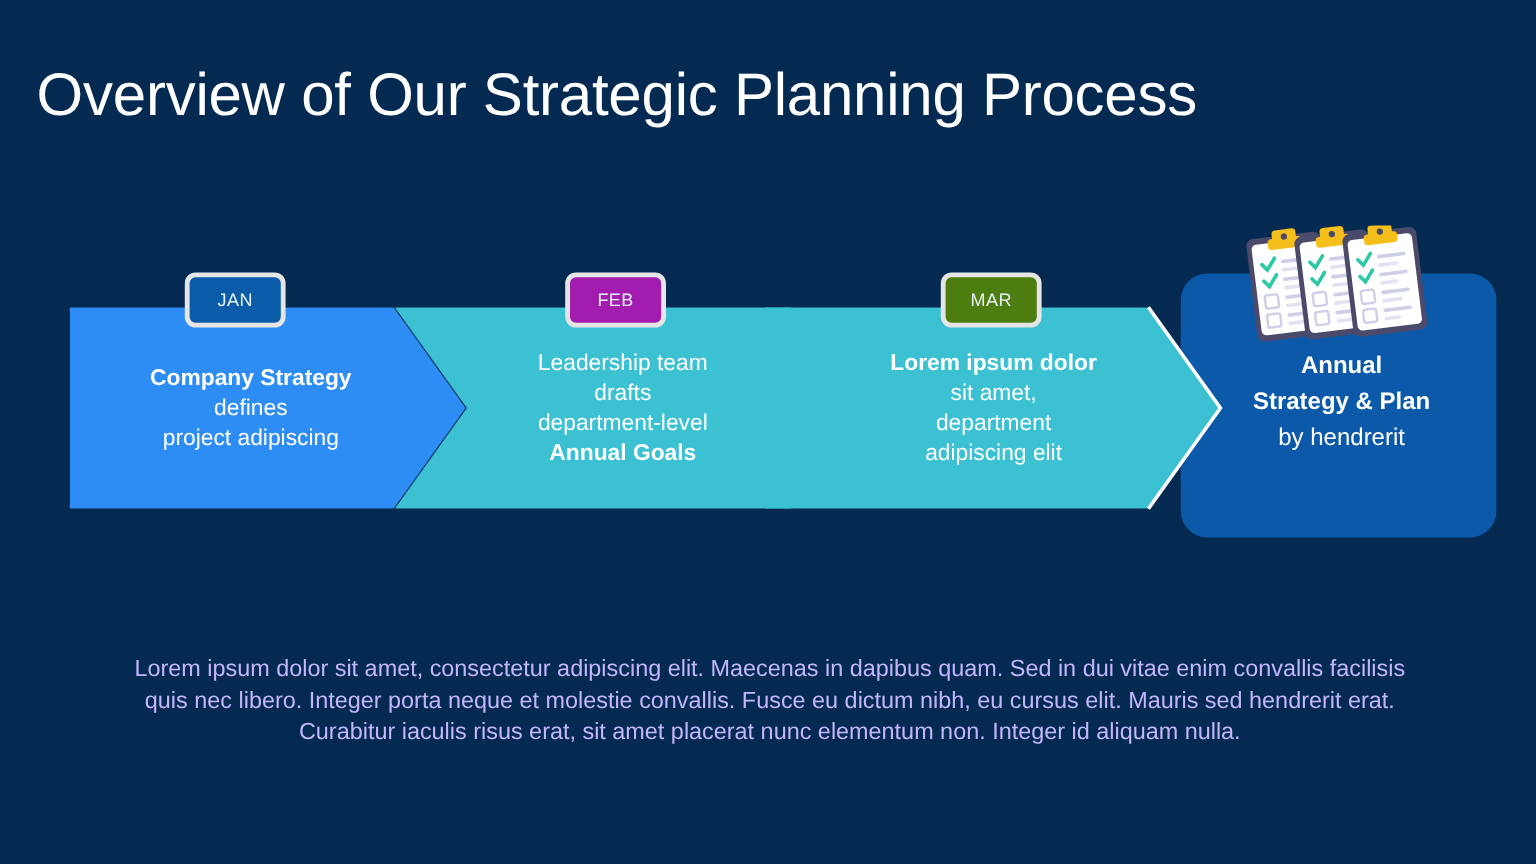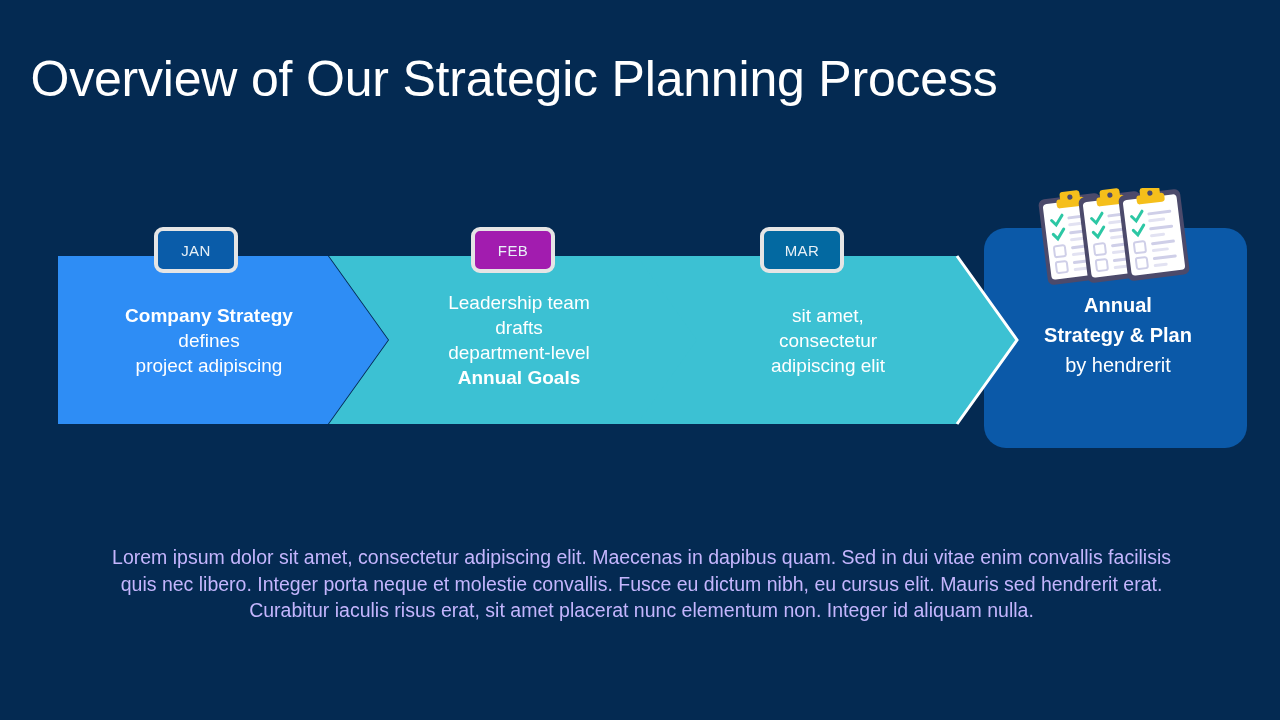--- a/index.html
+++ b/index.html
@@ -115,21 +115,21 @@
     border-radius: 9px;
     display: flex;
     align-items: center;
     justify-content: center;
     font-size: 15px;
     letter-spacing: 0.4px;
     color: #e8f1f7;
   }
   .badge-jan { left: 154px; top: 47px; background: #0a5ca9; }
   .badge-feb { left: 471px; top: 47px; background: #a21caf; }
-  .badge-mar { left: 760px; top: 47px; background: #0369a1; }
+  .badge-mar { left: 784px; top: 47px; background: #4d7c0f; }
 
   
   .final-card {
     position: absolute;
     left: 984px;
     top: 48px;
     width: 263px;
     height: 220px;
     background: #0b59a8;
     border-radius: 22px;
@@ -195,22 +195,23 @@
 
     <div class="final-card"></div>
 
     <div class="chev chev-3"></div>
     <div class="chev-3-outline">
       <svg width="380" height="168" viewBox="0 0 380 168">
         <path d="M320 0 L380 84 L320 168" fill="none" stroke="#ffffff" stroke-width="3"></path>
       </svg>
     </div>
     <div class="chev-text t3">
+      <span class="strong">Lorem ipsum dolor</span>
       <span>sit amet,</span>
-      <span>consectetur</span>
+      <span>department</span>
       <span>adipiscing elit</span>
     </div>
 
     <div class="final-text">
       <span class="strong">Annual</span><br>
       <span class="strong">Strategy &amp; Plan</span><br>
       <span>by hendrerit</span>
     </div>
 
     <div class="clipboards">

